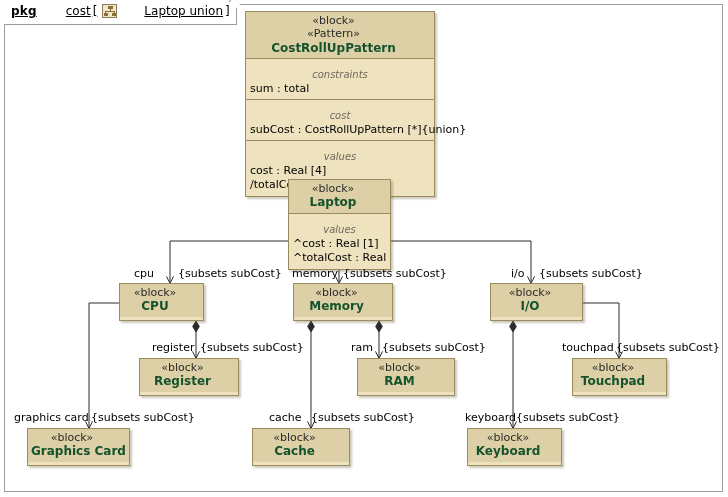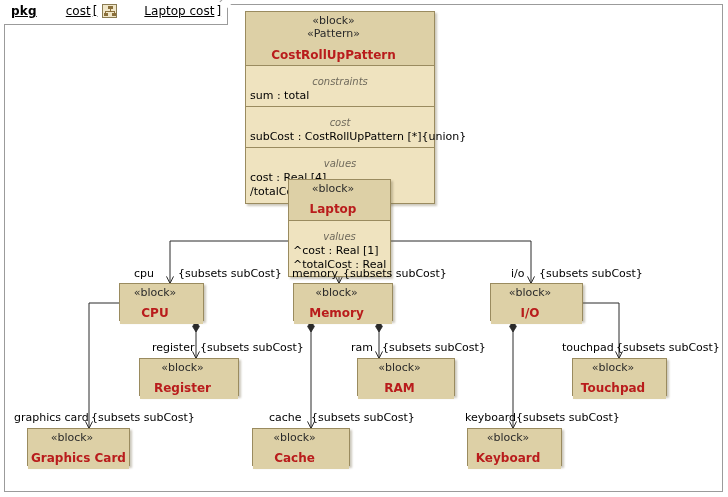--- a/index.html
+++ b/index.html
@@ -108,23 +108,22 @@
   }
   .hdr.nob { border-bottom: none; }
   .stereo {
     font-size: 11px;
     color: #2a2a2a;
     white-space: nowrap;
   }
   .bname {
     font-size: 12px;
     font-weight: bold;
-    color: #b91c1c;
+    color: #14532d;
     white-space: nowrap;
-    margin-top: 7px;
   }
   .compartment {
     border-bottom: 1px solid #9a8b5f;
     padding: 9px 4px 3px 4px;
     background: #efe3bf;
   }
   .compartment:last-child { border-bottom: none; }
   .comp-title {
     text-align: center;
     font-size: 10px;
@@ -342,18 +341,18 @@
     <span class="tab-bracket">[</span>
     <span class="bdd-icon">
       <i class="n1"></i>
         <i class="v"></i>
         <i class="h"></i>
         <i class="l1"></i>
         <i class="l2"></i>
         <i class="n2"></i>
         <i class="n3"></i>
     </span>
-    <span class="tab-name">Laptop cost</span>
+    <span class="tab-name">Laptop union</span>
     <span class="tab-bracket">]</span>
     <span class="notch"></span>
   </div>
 
 </div>
 
 </body></html>

